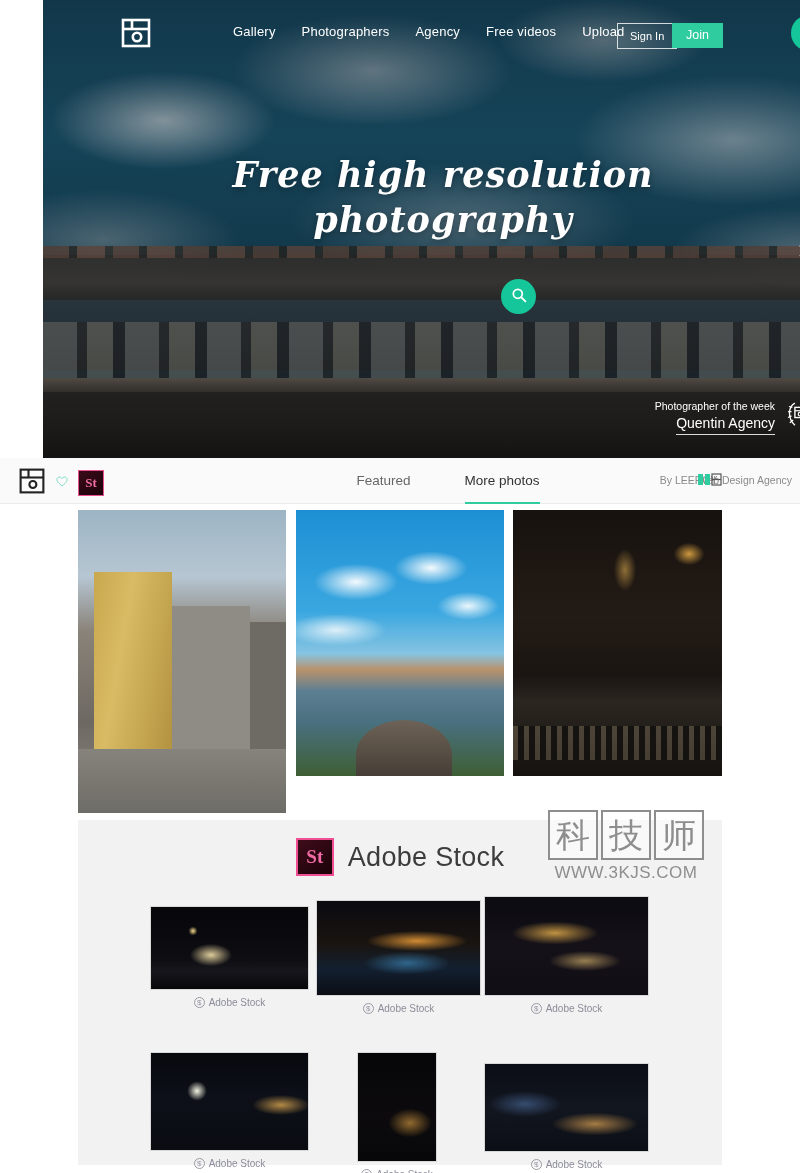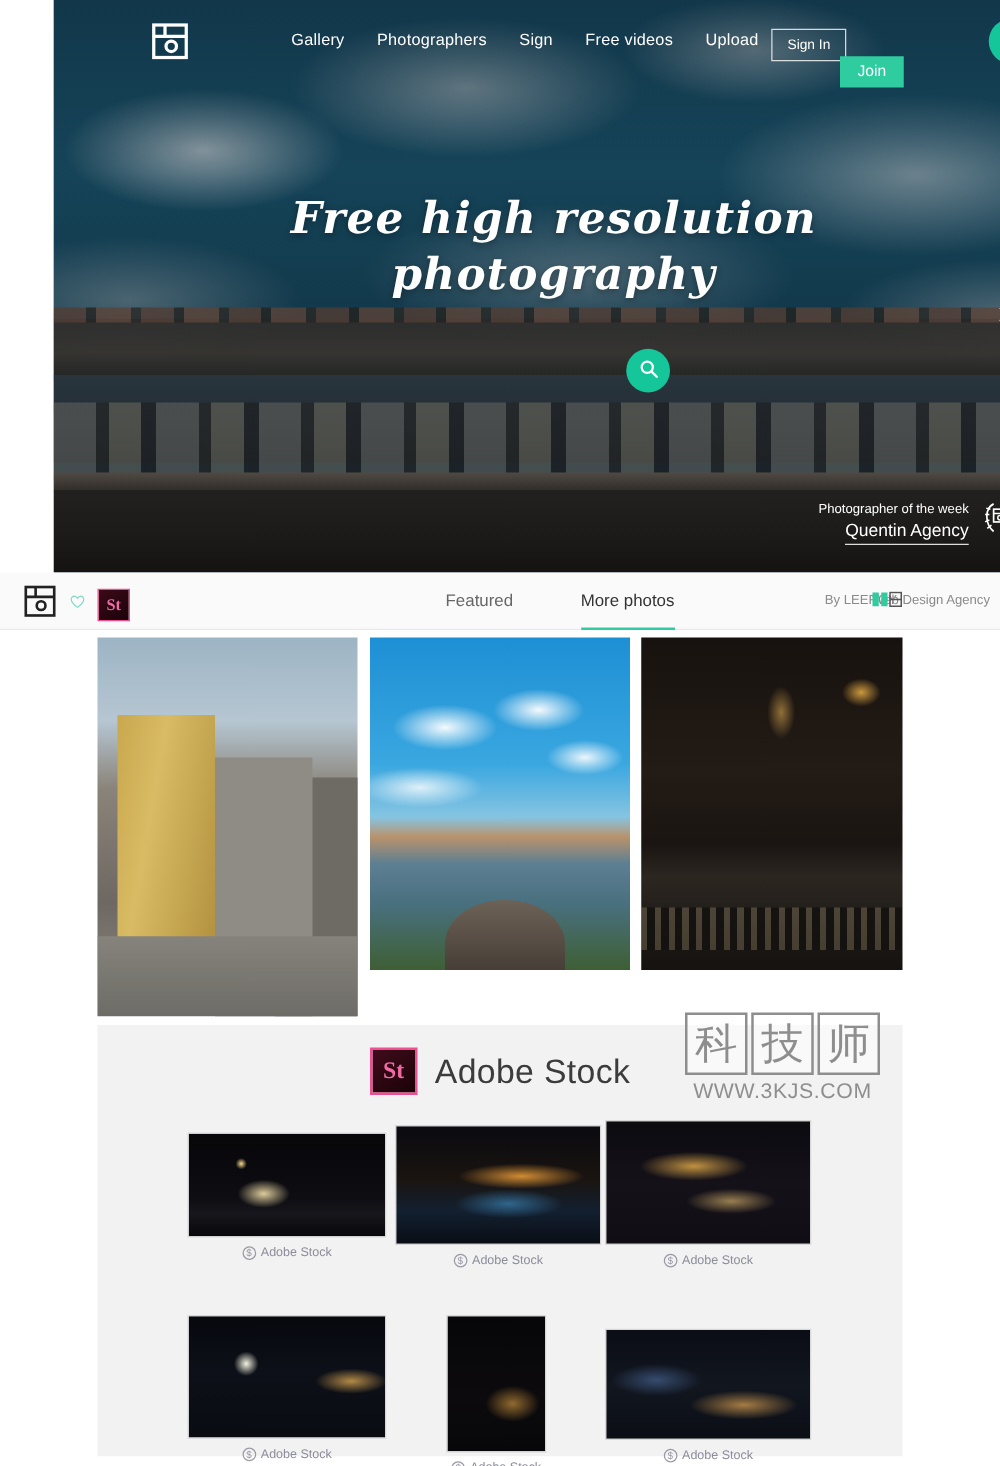--- a/index.html
+++ b/index.html
@@ -86,21 +86,21 @@
     text-decoration: none; white-space: nowrap;
   }
   .btn-signin {
     position: absolute; left: 574px; top: 23px;
     padding: 4px 12px; border: 1px solid rgba(255,255,255,0.8);
     color: #fff; font-size: 11px; background: transparent; line-height: 16px;
   }
   .btn-join {
     position: absolute; left: 629px; top: 23px;
     padding: 5px 14px; background: #2ecc9f; color: #fff;
-    font-size: 12.5px; border: none; line-height: 15px; margin-top: 22px;
+    font-size: 12.5px; border: none; line-height: 15px;
   }
   .search-circle {
     position: absolute; left: 748px; top: 15px;
     width: 36px; height: 36px; border-radius: 50%;
     background: #14c69a; display: flex; align-items: center; justify-content: center;
   }
 
   
   .hero-title {
     position: absolute; left: 0; top: 152px; width: 800px;
@@ -322,21 +322,21 @@
           <rect x="3" y="3" width="26" height="26" fill="none" stroke="#fff" stroke-width="2.6"></rect>
           <line x1="3" y1="12" x2="29" y2="12" stroke="#fff" stroke-width="2.6"></line>
           <line x1="12" y1="3" x2="12" y2="12" stroke="#fff" stroke-width="2.6"></line>
           <circle cx="17" cy="20" r="4.2" fill="none" stroke="#fff" stroke-width="2.6"></circle>
         </svg>
       </span>
 
       <div class="nav-links">
         <a class="nav-link" href="#">Gallery</a>
         <a class="nav-link" href="#">Photographers</a>
-        <a class="nav-link" href="#">Sign</a>
+        <a class="nav-link" href="#">Agency</a>
         <a class="nav-link" href="#">Free videos</a>
         <a class="nav-link" href="#">Upload</a>
       </div>
 
       <button class="btn-signin">Sign In</button>
       <button class="btn-join">Join</button>
 
       <div class="search-circle">
         <span>
           <svg width="17" height="17" viewBox="0 0 20 20">

